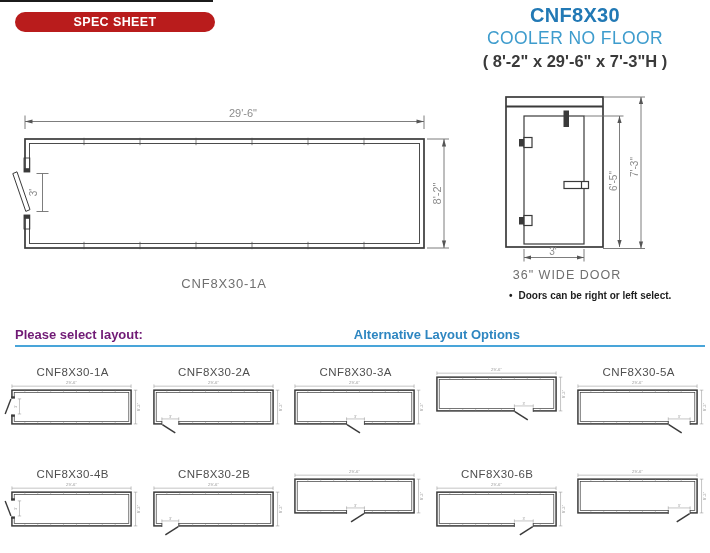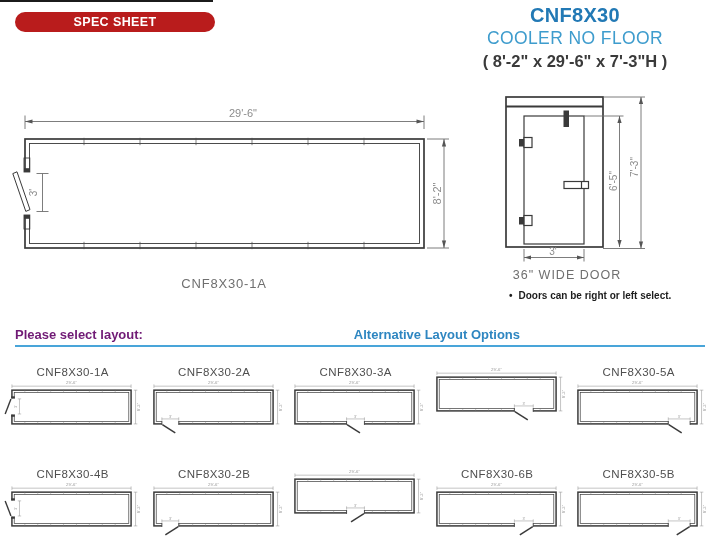--- a/index.html
+++ b/index.html
@@ -320,21 +320,20 @@
         <text x="139" y="28" text-anchor="middle" fill="#9a9a9a" font-size="4.3" transform="rotate(-90 139 28)">8'-2"</text>
         <rect x="88" y="42" width="19" height="4.6" fill="#fff"></rect>
         <path d="M88,42 V46 M107,42 V46" stroke="#3a3a3a" stroke-width="0.9" fill="none"></path>
         <line x1="88" y1="40" x2="107" y2="40" stroke="#8a8a8a" stroke-width="0.5"></line>
         <path d="M88,38.4 V41.6 M107,38.4 V41.6" stroke="#8a8a8a" stroke-width="0.5" fill="none"></path>
         <text x="97.5" y="38.6" text-anchor="middle" fill="#9a9a9a" font-size="3.8">3'</text>
         <line x1="106.5" y1="45.8" x2="93.5" y2="54" stroke="#3a3a3a" stroke-width="1.5"></line>
       </svg>
     </div>
     <div class="thumb-cell">
-      <div class="thumb-label">CNF8X30-5B</div>
       <svg class="thumb-svg" width="141" height="62" viewBox="0 0 142 62">
         <text x="70" y="4.6" text-anchor="middle" fill="#9a9a9a" font-size="4.3">29'-6"</text>
         <line x1="10" y1="7" x2="130" y2="7" stroke="#8a8a8a" stroke-width="0.5"></line>
         <path d="M10,5.2 V8.8 M130,5.2 V8.8" stroke="#8a8a8a" stroke-width="0.5" fill="none"></path>
         <rect x="10" y="11" width="120" height="34" fill="#fff" stroke="#3a3a3a" stroke-width="1.5"></rect>
         <rect x="12.3" y="13.3" width="115.4" height="29.4" fill="none" stroke="#3a3a3a" stroke-width="0.7"></rect>
         <path d="M23,10.6 V13.6 M23,42.4 V45.4 M36,10.6 V13.6 M36,42.4 V45.4 M49,10.6 V13.6 M49,42.4 V45.4 M62,10.6 V13.6 M62,42.4 V45.4 M75,10.6 V13.6 M75,42.4 V45.4 M88,10.6 V13.6 M88,42.4 V45.4 M101,10.6 V13.6 M101,42.4 V45.4 M114,10.6 V13.6 M114,42.4 V45.4 " stroke="#777" stroke-width="0.4" fill="none"></path>
         <line x1="134.5" y1="11" x2="134.5" y2="45" stroke="#8a8a8a" stroke-width="0.5"></line>
         <path d="M132.7,11 H136.3 M132.7,45 H136.3" stroke="#8a8a8a" stroke-width="0.5" fill="none"></path>
         <text x="139" y="28" text-anchor="middle" fill="#9a9a9a" font-size="4.3" transform="rotate(-90 139 28)">8'-2"</text>

